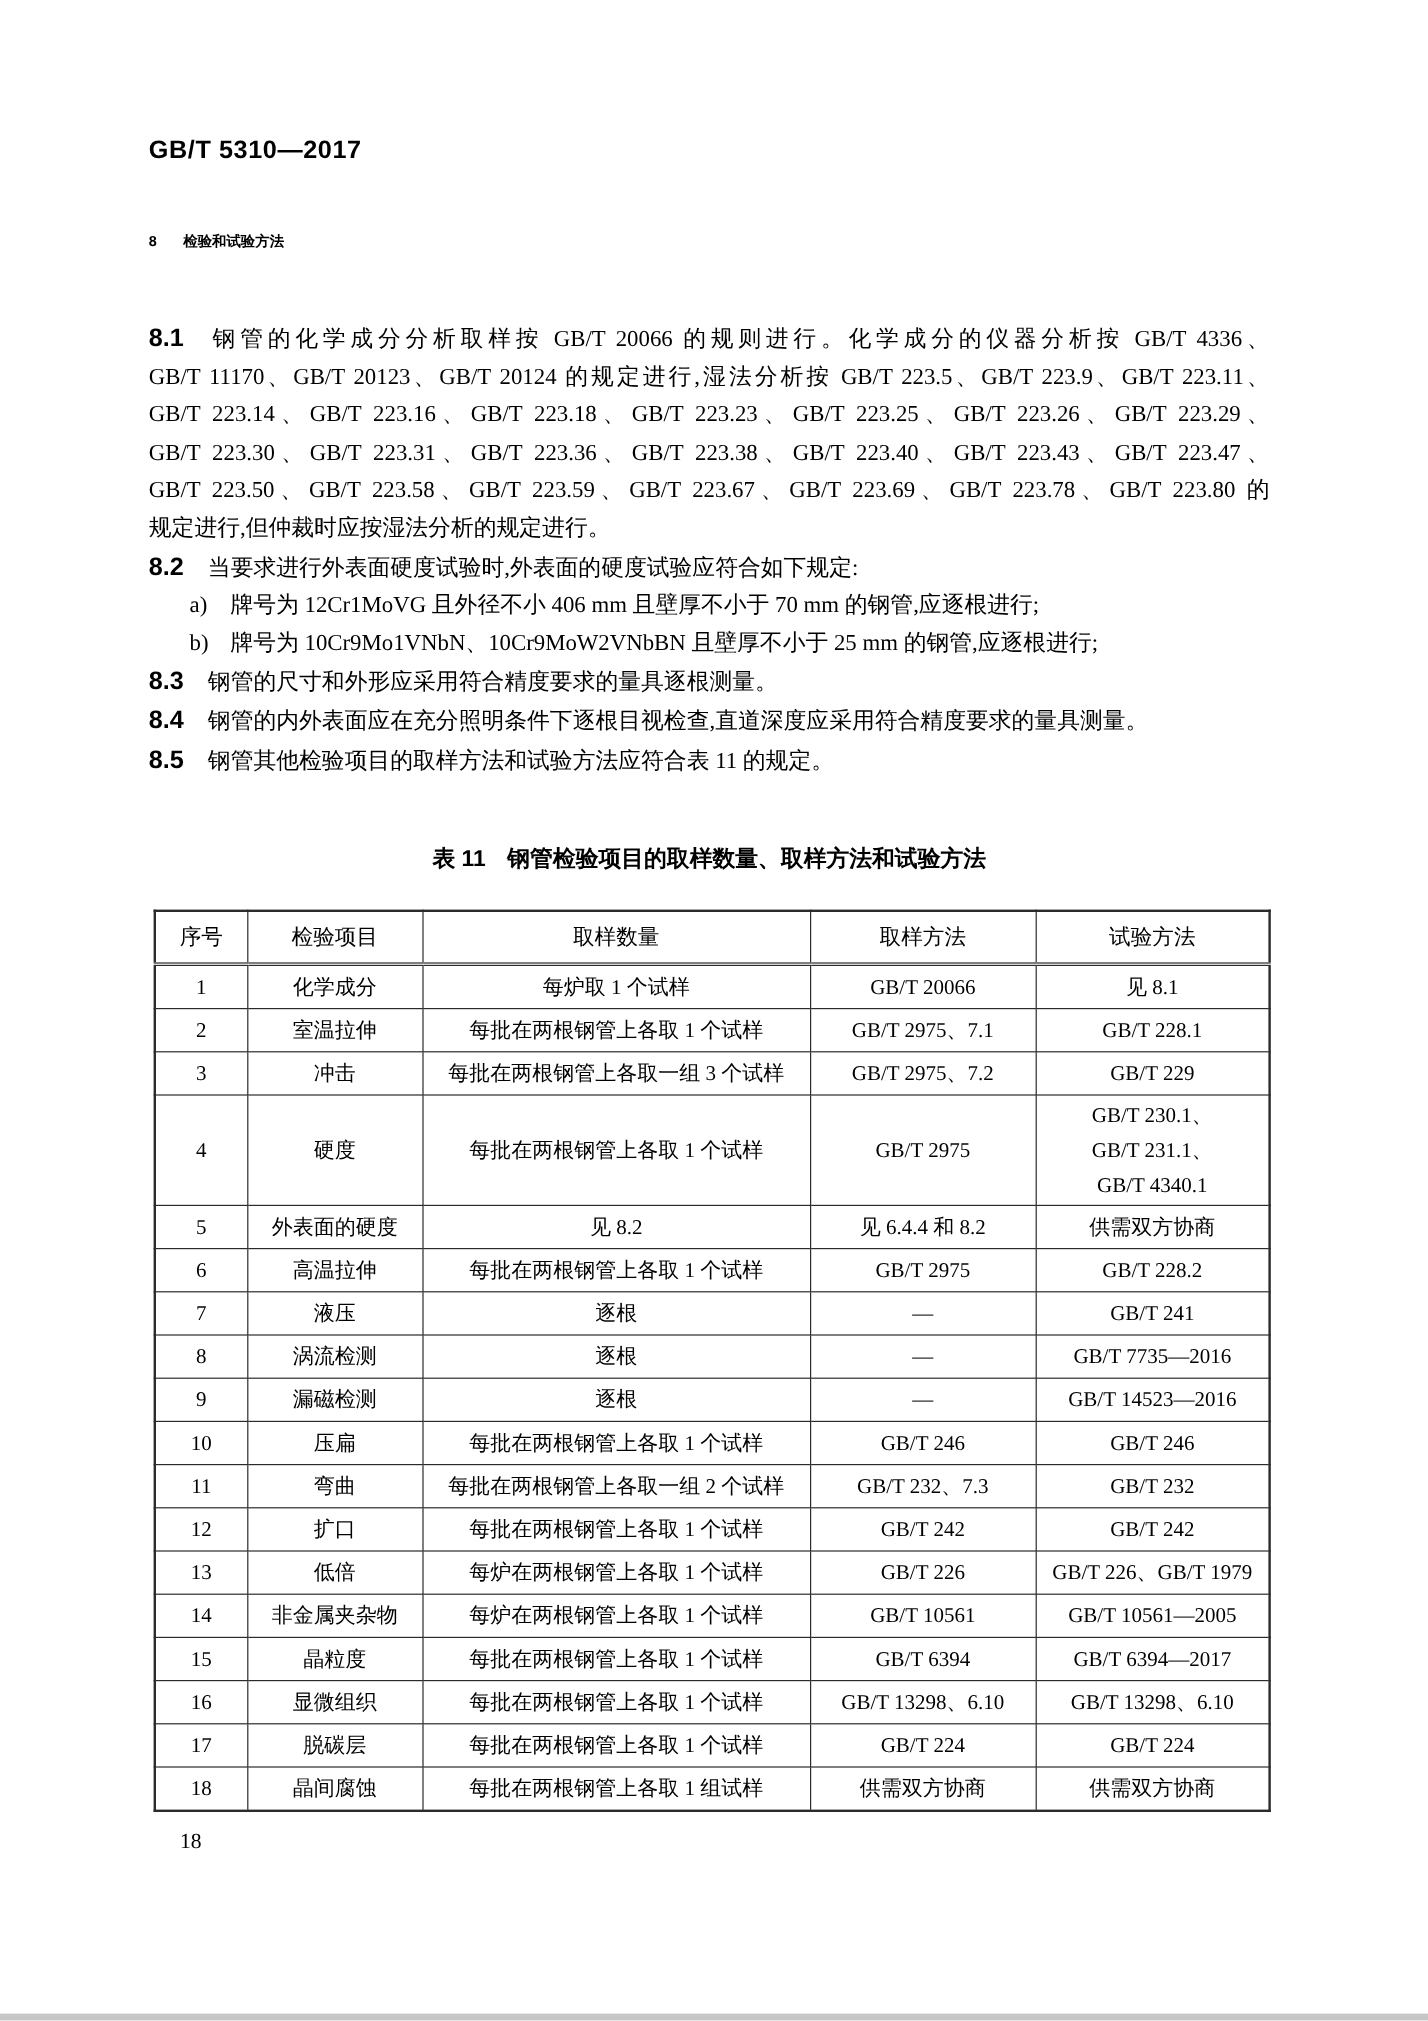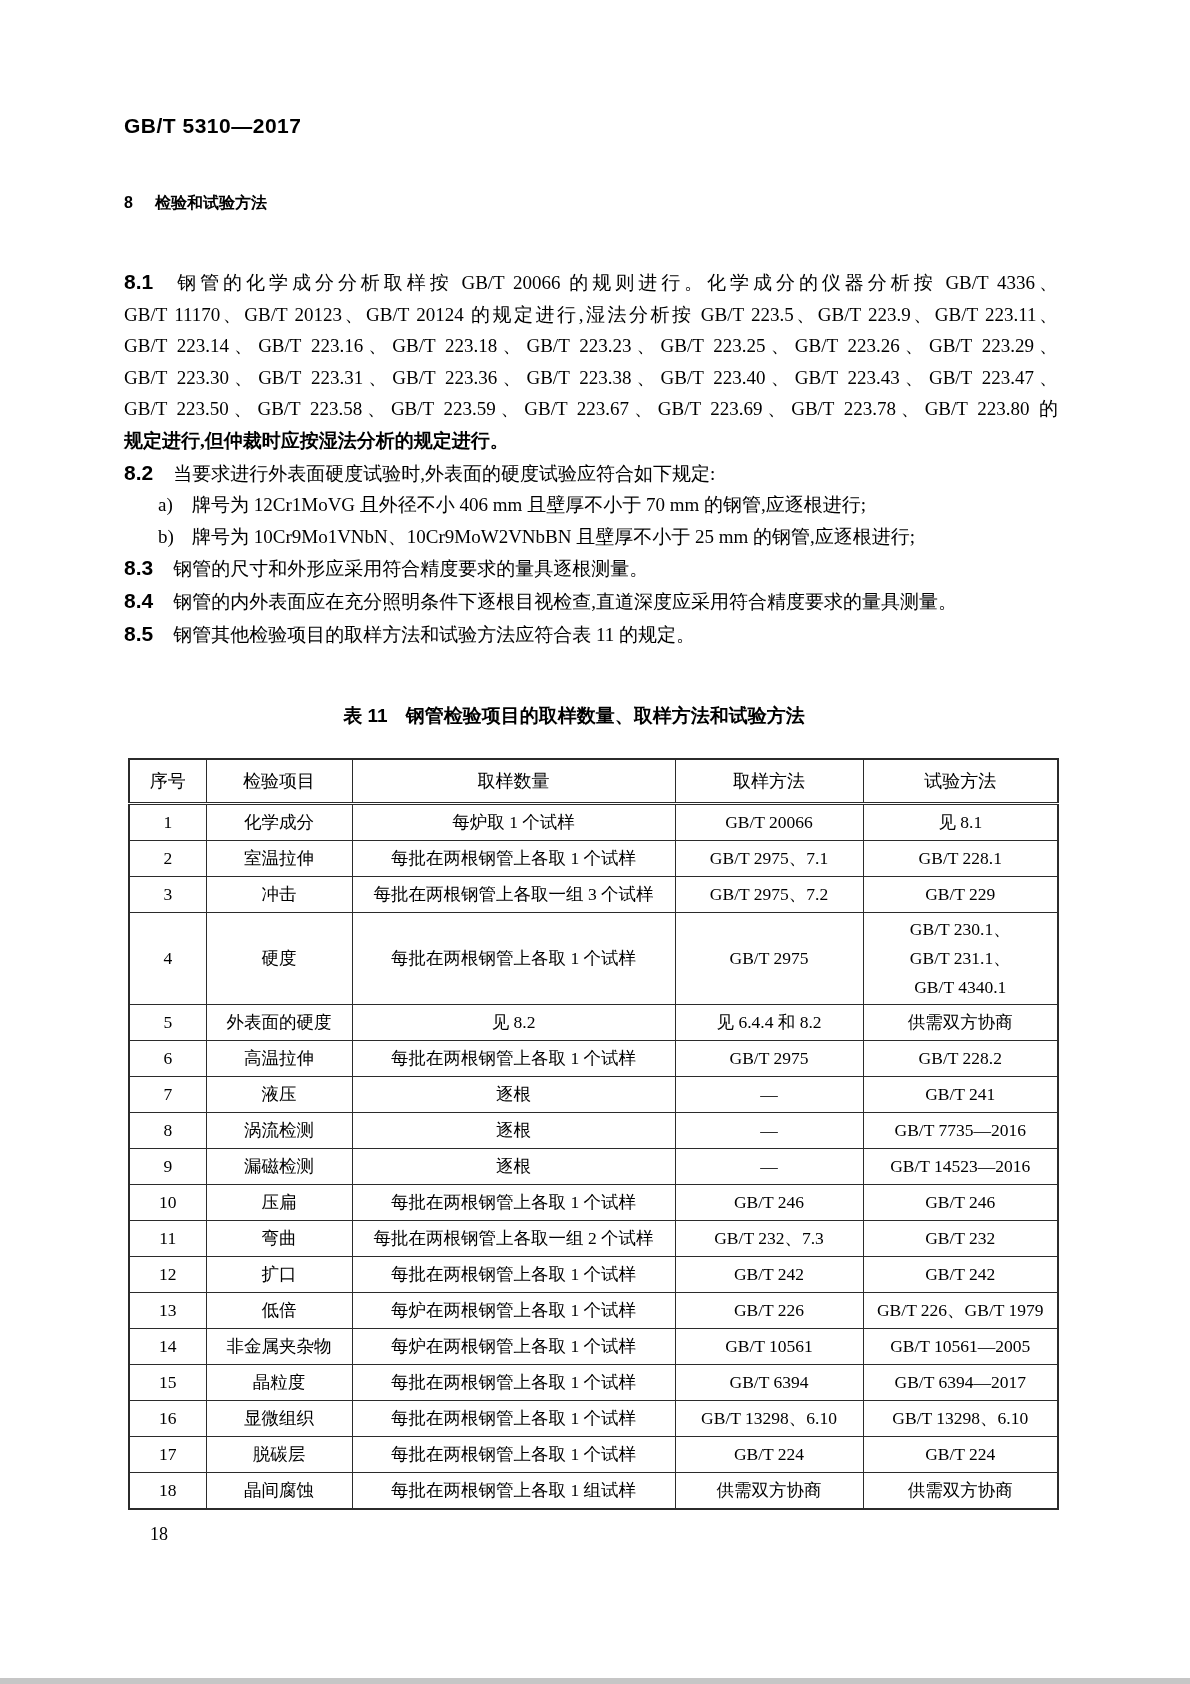--- a/index.html
+++ b/index.html
@@ -12,38 +12,38 @@
     font-family:"Liberation Serif", serif;
   }
   .doc-code{
     position:absolute;left:124px;top:114px;
     font-family:"Liberation Sans", sans-serif;
     font-weight:bold;font-size:21px;letter-spacing:0.5px;
   }
   .sec-heading{
     position:absolute;left:124px;top:193px;margin:0;
     font-family:"Liberation Sans", sans-serif;
-    font-weight:bold;font-size:16px;
+    font-weight:bold;font-size:12px;
   }
   .sec-heading .sec-num{margin-right:22px;}
   .body-text{
     position:absolute;left:124px;top:266px;width:934px;
     font-size:19px;line-height:31.6px;
   }
   .pline{text-align:justify;text-align-last:justify;}
-  .pline-last{text-align:left;font-weight:bold;}
+  .pline-last{text-align:left;}
   .cl-num{
     font-family:"Liberation Sans", sans-serif;
     font-weight:bold;font-size:21px;
     margin-right:20px;
   }
   .list-item{padding-left:34px;}
   .li-label{display:inline-block;min-width:22px;margin-right:12px;}
   .table-caption{
-    position:absolute;left:107px;top:703px;width:934px;
+    position:absolute;left:124px;top:703px;width:934px;
     text-align:center;
     font-family:"Liberation Sans", sans-serif;
     font-weight:bold;font-size:19px;
   }
   .table-caption .cap-label{margin-right:18px;}
   table.insp{
     position:absolute;left:128px;top:758px;width:929px;
     border-collapse:collapse;table-layout:fixed;
     font-size:17.5px;
     border:2px solid #2b2b2b;

